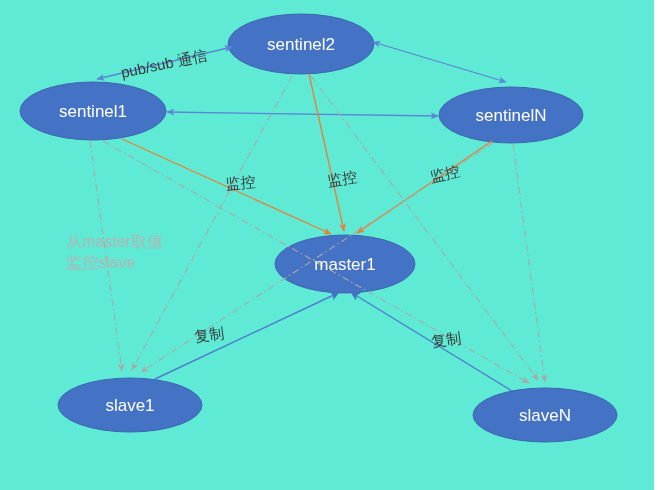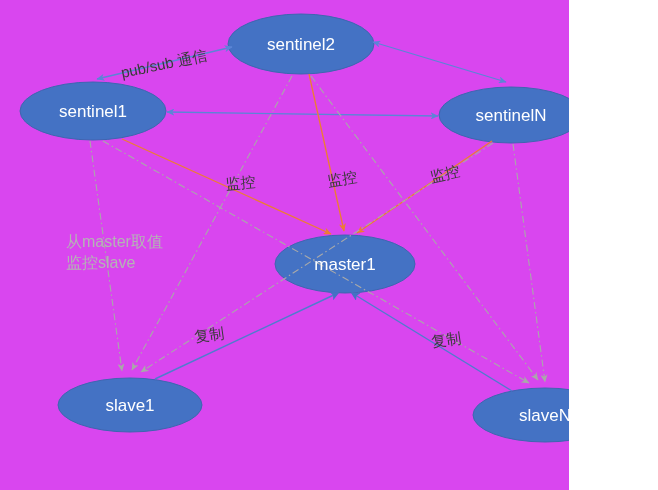--- a/index.html
+++ b/index.html
@@ -1,17 +1,17 @@
 <!DOCTYPE html>
 <html><head>
 <meta charset="utf-8">
 <style>
   html,body{margin:0;padding:0;background:#ffffff;}
   .canvas-wrap{
-    width:569px;height:490px;position:relative;background:#d946ef;overflow:hidden;
+    width:654px;height:490px;position:relative;background:#5eead4;overflow:hidden;
     font-family:"Liberation Sans","DejaVu Sans",sans-serif;
   }
   svg{display:block;}
   .node-label{
     font-family:"Liberation Sans","DejaVu Sans",sans-serif;
     font-size:17px;fill:#ffffff;
   }
   .edge-label-dark{
     font-family:"Liberation Sans","DejaVu Sans",sans-serif;
     font-size:15px;fill:#3a3a3a;

